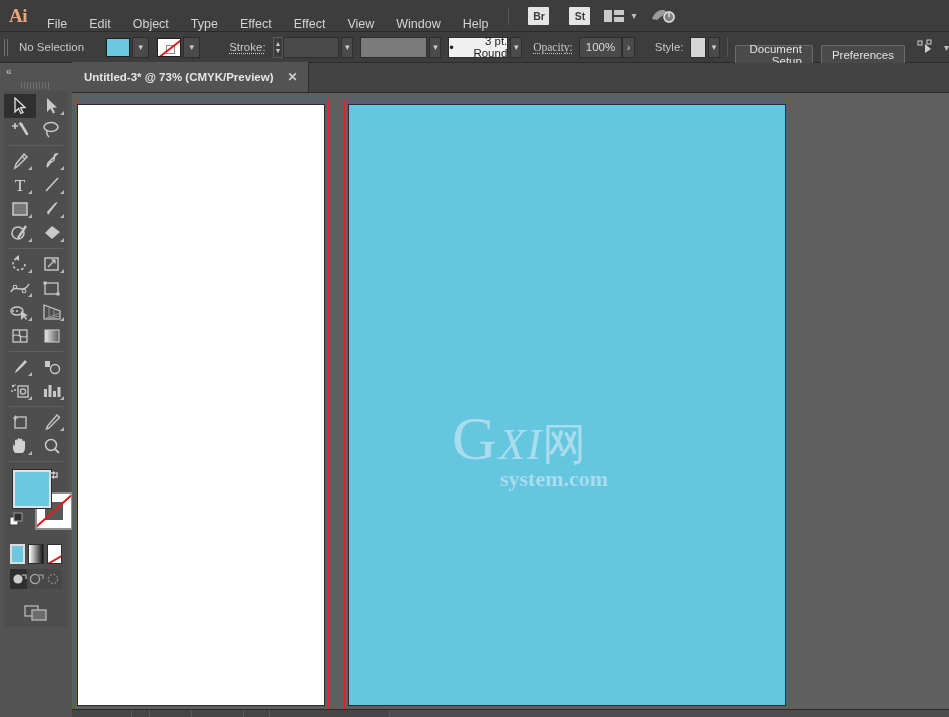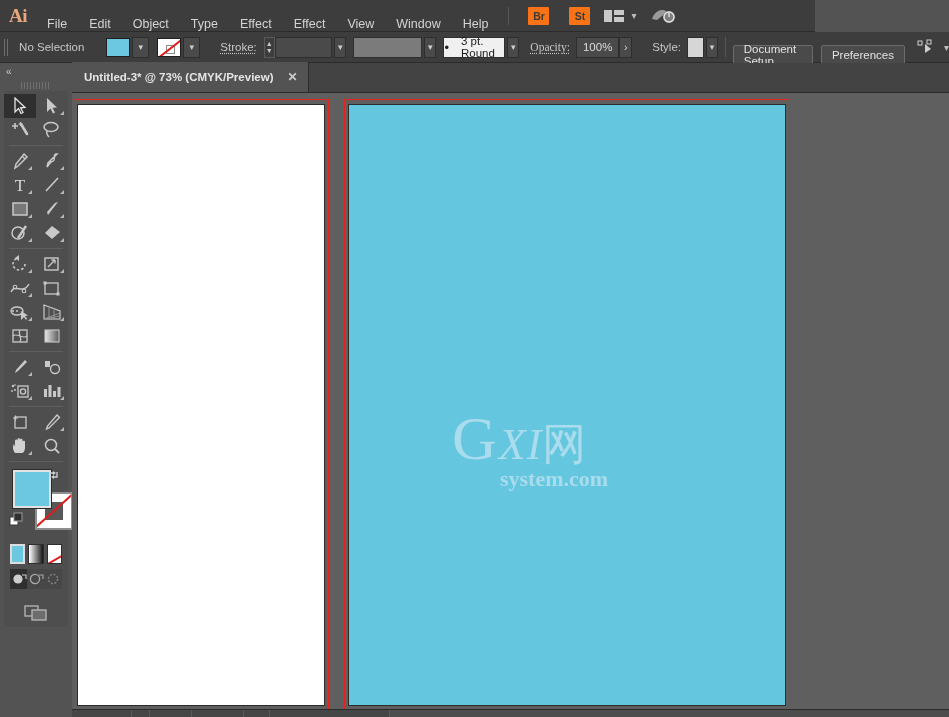--- a/index.html
+++ b/index.html
@@ -7,21 +7,21 @@
     width: 949px; height: 717px;
     overflow: hidden;
     background: #535353;
     font-family: "Liberation Sans", sans-serif;
     -webkit-font-smoothing: antialiased;
   }
   #app { position: relative; width: 949px; height: 717px; }
 
   
   .menubar {
-    position: absolute; left: 0; top: 0; width: 815px; height: 32px;
+    position: absolute; left: 0; top: 0; width: 949px; height: 32px;
     background: #3d3d3d;
     display: flex; align-items: center;
     border-bottom: 1px solid #2b2b2b;
   }
   .ai-logo {
     width: 36px; height: 32px;
     display: flex; align-items: center; justify-content: center;
     color: #e8a87c; font-size: 19px; font-weight: bold;
     font-family: "Liberation Serif", serif;
     letter-spacing: -0.5px;
@@ -29,35 +29,36 @@
   .menu-item {
     padding: 8px 11px; height: 32px; line-height: 32px;
     color: #d4d4d4; font-size: 12.5px; white-space: nowrap;
     cursor: default;
   }
   .menu-divider {
     width: 1px; height: 18px; background: #565656; margin: 0 9px;
   }
   .app-chip {
     width: 21px; height: 18px; margin: 0 10px;
-    background: #f97316; color: #3a3a3a;
+    background: #e5e5e5; color: #3a3a3a;
     font-size: 10.5px; font-weight: bold;
     display: flex; align-items: center; justify-content: center;
     border-radius: 1px; cursor: default;
   }
   .ws-icon { margin-left: 4px; display: flex; align-items: center; cursor: default; }
   .chev { margin-left: 7px; color: #bdbdbd; font-size: 10px; }
   .cc-icon { margin-left: 14px; display:flex; align-items:center; cursor: default;}
 
   
   .controlbar {
     position: absolute; left: 0; top: 32px; width: 949px; height: 31px;
     background: #3d3d3d;
     display: flex; align-items: center;
     border-bottom: 1px solid #2b2b2b;
+    text-align: right;
   }
   .grip {
     width: 9px; height: 17px; margin: 0 5px 0 4px;
     background-image: repeating-linear-gradient(to right,#6e6e6e 0 1px,transparent 1px 3px);
   }
   .cb-label { color: #c8c8c8; font-size: 11.5px; white-space: nowrap; }
   .cb-label.u { text-decoration: underline; text-decoration-style: dotted; text-underline-offset:2px; }
   .cb-sep { width: 1px; height: 20px; background: #565656; margin: 0 7px; }
 
   .swatch-box {
@@ -293,21 +294,21 @@
 
     <div style="display:flex;align-items:center;margin-left:22px;">
       <div class="swatch-box"></div>
       <div class="dd-btn">▾</div>
     </div>
     <div style="display:flex;align-items:center;margin-left:8px;">
       <div class="swatch-none"></div>
       <div class="dd-btn">▾</div>
     </div>
 
-    <div class="cb-label u" style="margin-left:20px;">Stroke:</div>
+    <div class="cb-label u" style="margin-left:29px;">Stroke:</div>
     <div class="stepper" style="margin-left:7px;">
       <span>▲</span>
         <span>▼</span>
     </div>
     <div class="field" style="width:78px;"></div>
     <div class="dd-btn">▾</div>
 
     <div class="field gray" style="width:95px;margin-left:7px;"></div>
     <div class="dd-btn">▾</div>
 

